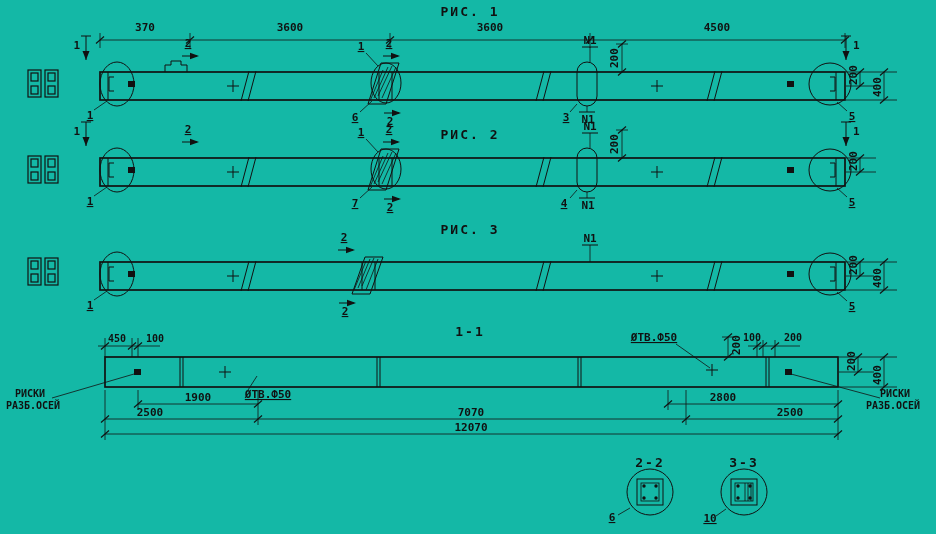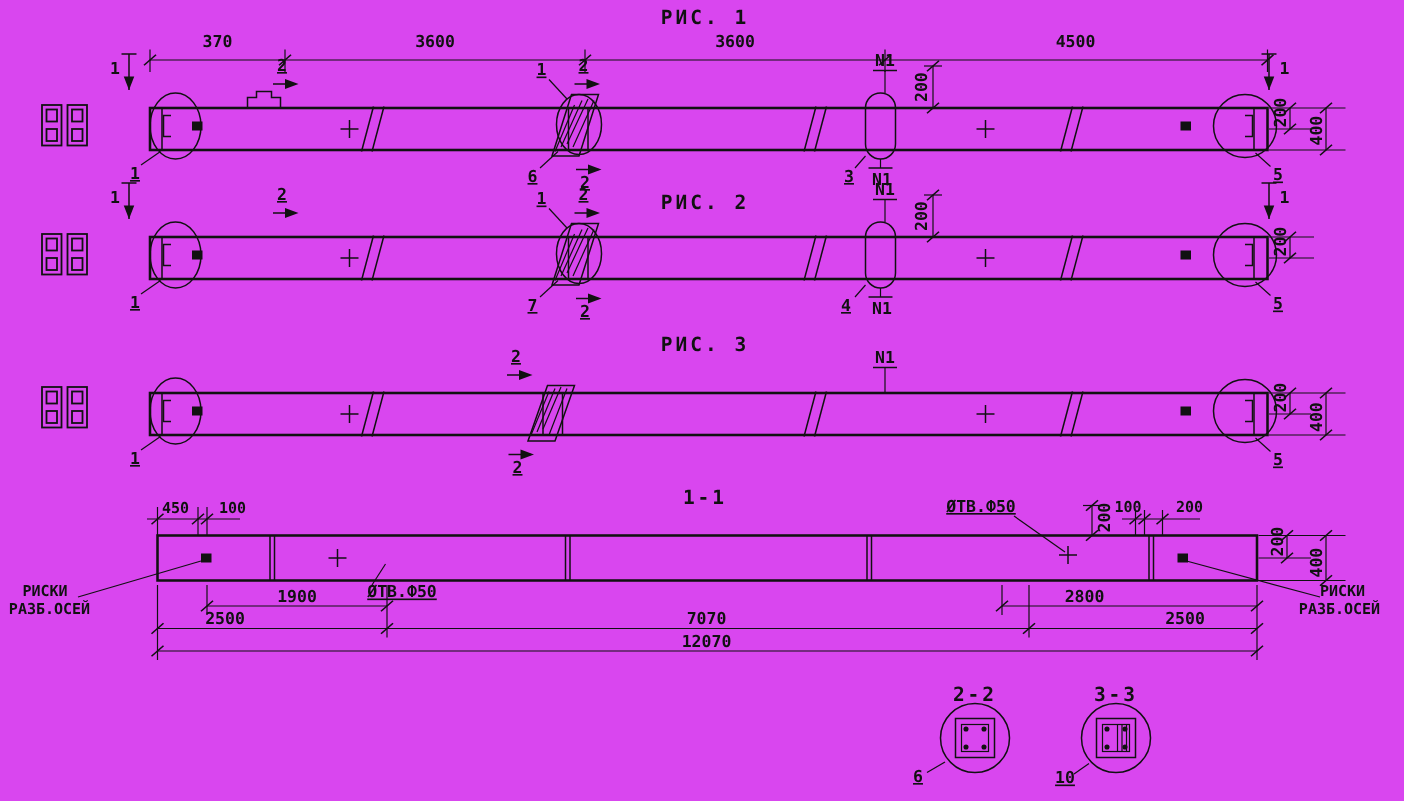--- a/index.html
+++ b/index.html
@@ -1,16 +1,16 @@
 <!DOCTYPE html>
 <html><head>
 <meta charset="utf-8">
 <style>
   html,body{margin:0;padding:0;background:#e8e8e8;}
-  .page{width:936px;height:534px;background:#d946ef;position:relative;overflow:hidden;}
+  .page{width:936px;height:534px;background:#14b8a6;position:relative;overflow:hidden;}
   svg{display:block;}
   svg text{font-family:"DejaVu Sans Mono","Liberation Mono",monospace;font-size:11px;font-weight:bold;fill:#111;}
   svg text.title{font-size:13px;letter-spacing:2px;}
   svg text.sm{font-size:10px;}
   svg text.u{text-decoration:underline;}
   .ln{stroke:#111;stroke-width:1;fill:none;}
   .lt{stroke:#111;stroke-width:.8;fill:none;}
   .lk{stroke:#111;stroke-width:1.7;fill:none;}
 </style>
 </head>

